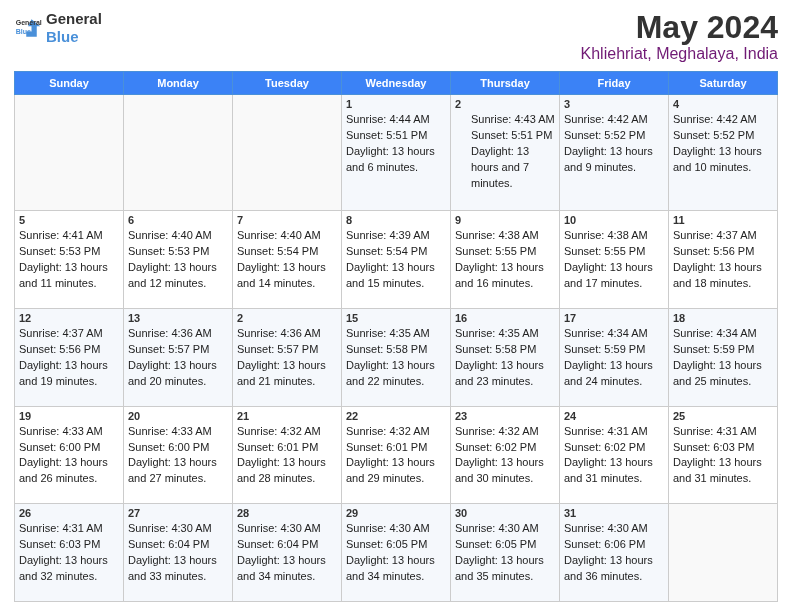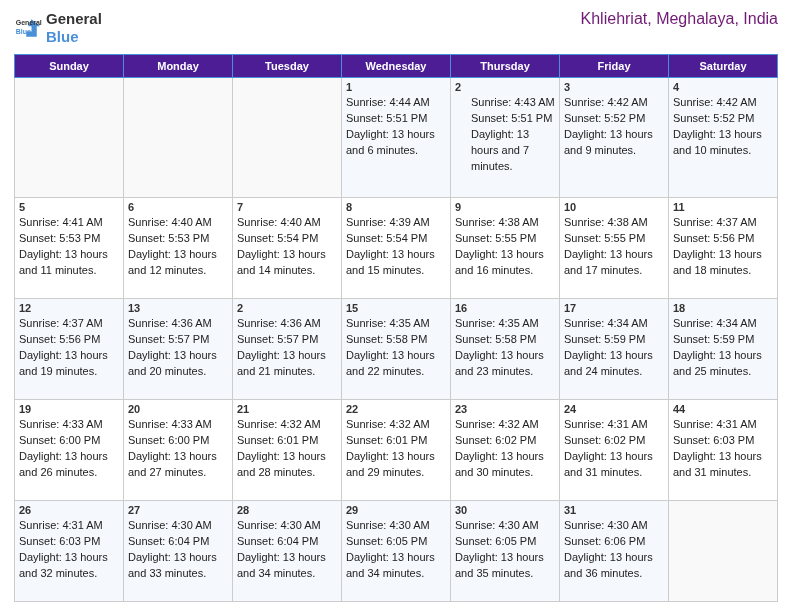--- a/index.html
+++ b/index.html
@@ -55,21 +55,21 @@
       color: #701a75;
     }
     .calendar {
       flex: 1;
       border: 1px solid #ccc;
       border-collapse: collapse;
       width: 100%;
       table-layout: fixed;
     }
     .calendar thead tr th {
-      background-color: #4c1d95;
+      background-color: #3b82f6;
       color: white;
       text-align: center;
       font-size: 11px;
       font-weight: bold;
       padding: 5px 2px;
       border: 1px solid #4a90d9;
     }
     .calendar tbody tr td {
       border: 1px solid #ccc;
       vertical-align: top;
@@ -111,20 +111,21 @@
         <polygon points="20,6 30,14 26,14 26,26 14,26 14,20 20,20 20,14 16,14" fill="#4a90d9"></polygon>
         <text x="2" y="13" font-size="8" font-weight="bold" fill="#333" font-family="Arial">General</text>
         <text x="2" y="23" font-size="8" font-weight="bold" fill="#4a90d9" font-family="Arial">Blue</text>
       </svg>
       <div class="logo-text">
         <div>General</div>
         <div><span>Blue</span></div>
       </div>
     </div>
     <div class="title-block">
+      <div class="main-title">May 2024</div>
       <div class="subtitle">Khliehriat, Meghalaya, India</div>
     </div>
   </div>
 
   <table class="calendar">
     <thead>
       <tr>
       <th>Sunday</th>
           <th>Monday</th>
           <th>Tuesday</th>
@@ -283,21 +284,21 @@
 Sunset: 6:02 PM
 Daylight: 13 hours and 30 minutes.</div>
           </td>
           <td>
             <span class="day-number">24</span>
             <div class="day-info" style="white-space: pre-line;">Sunrise: 4:31 AM
 Sunset: 6:02 PM
 Daylight: 13 hours and 31 minutes.</div>
           </td>
           <td>
-            <span class="day-number">44</span>
+            <span class="day-number">25</span>
             <div class="day-info" style="white-space: pre-line;">Sunrise: 4:31 AM
 Sunset: 6:03 PM
 Daylight: 13 hours and 31 minutes.</div>
           </td>
         </tr>
         <tr>
           <td>
             <span class="day-number">26</span>
             <div class="day-info" style="white-space: pre-line;">Sunrise: 4:31 AM
 Sunset: 6:03 PM

